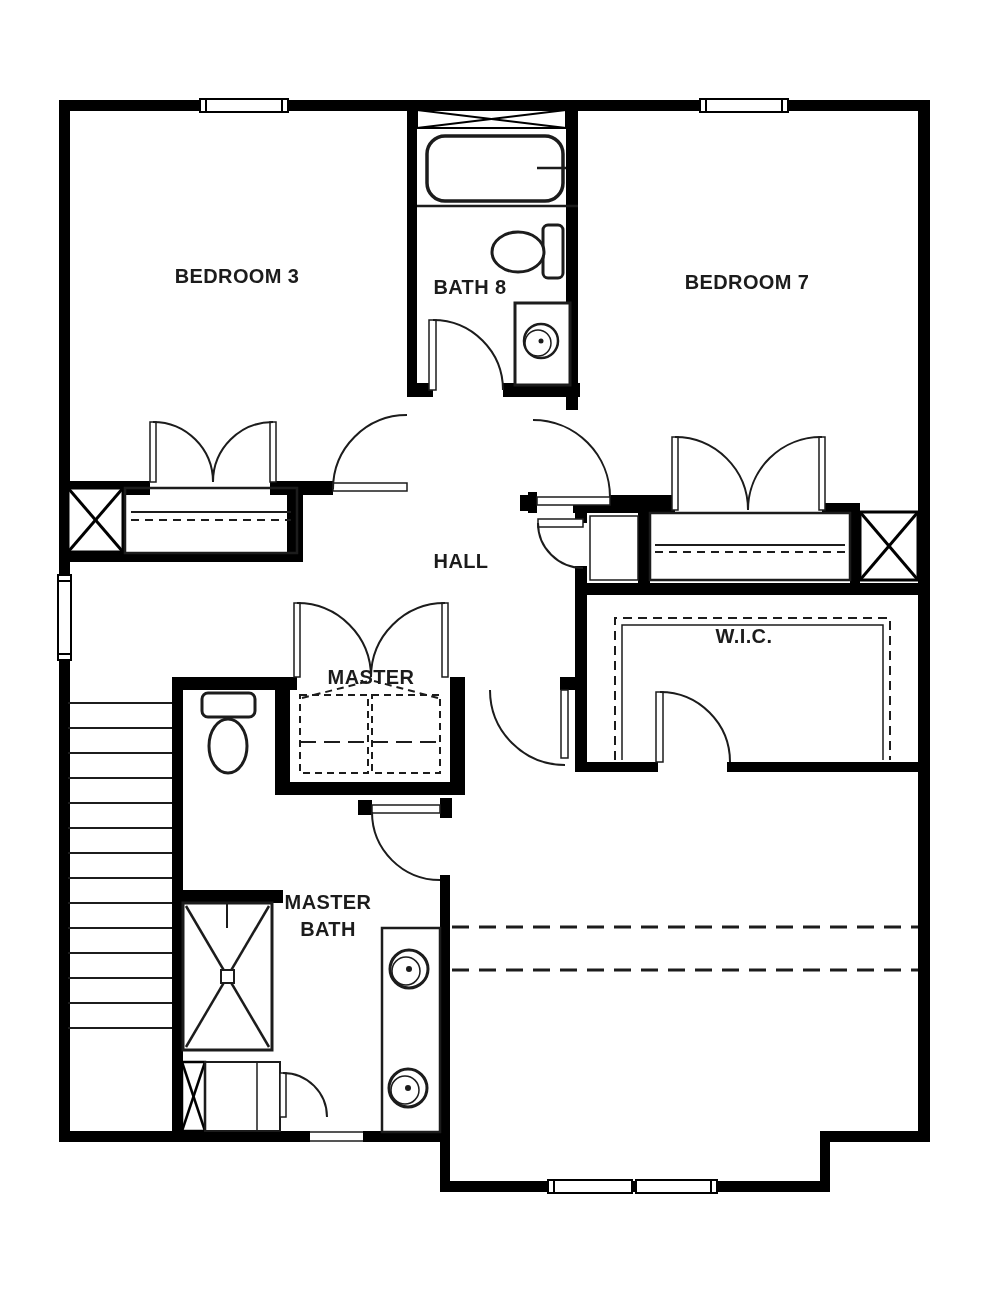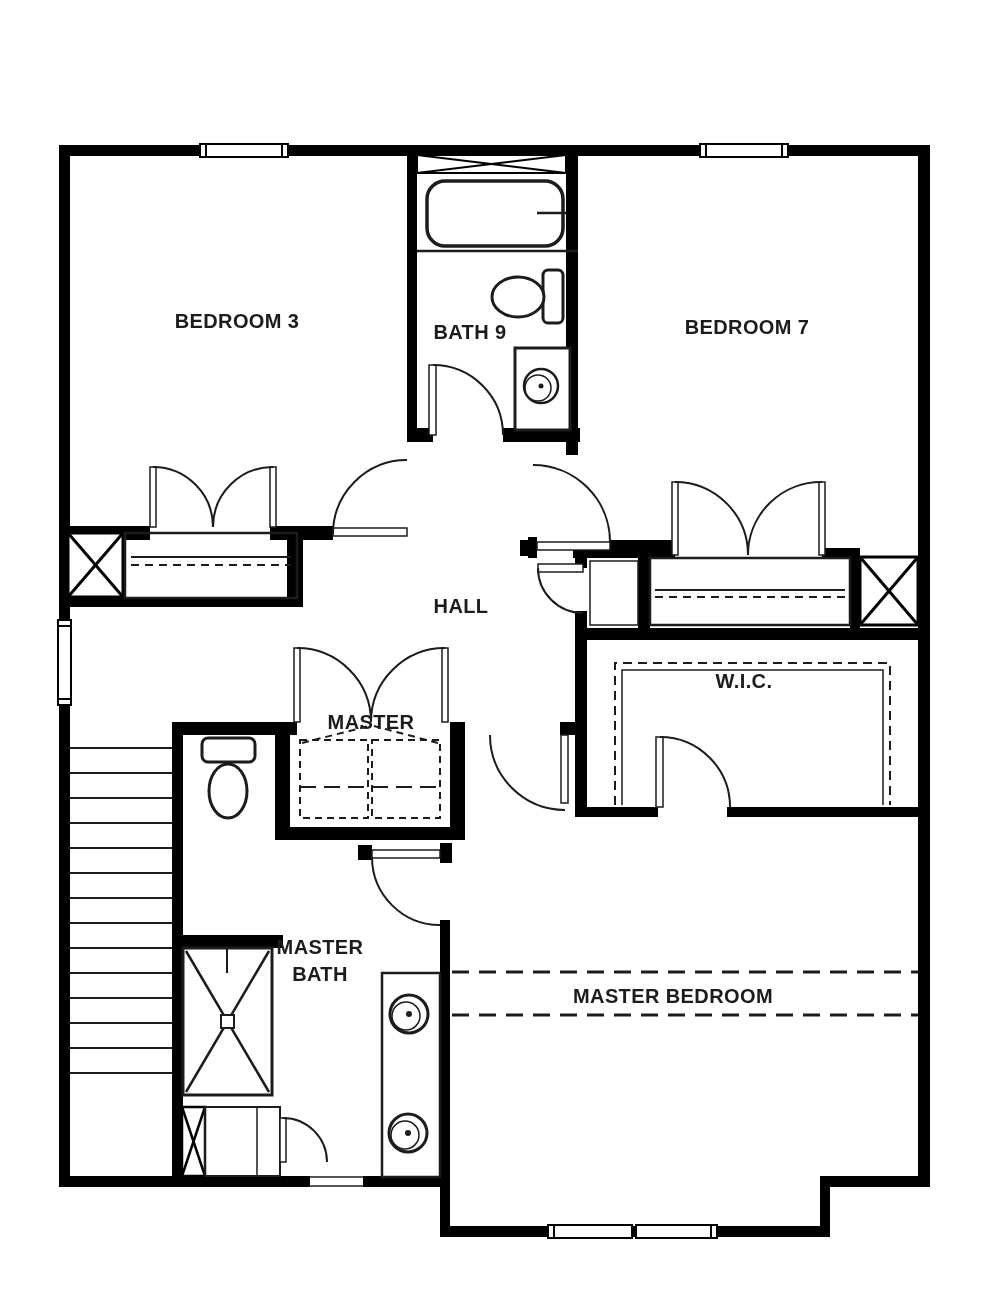--- a/index.html
+++ b/index.html
@@ -1,19 +1,19 @@
 <!DOCTYPE html>
 <html><head>
 <meta charset="utf-8">
 <title>Floor Plan</title>
 <style>
   html,body{margin:0;padding:0;background:#ffffff;}
   #plan-wrap{
     position:relative;width:1000px;height:1228px;background:#ffffff;
-    font-family:"Liberation Sans","DejaVu Sans",sans-serif;overflow:hidden;margin-top:45px;
+    font-family:"Liberation Sans","DejaVu Sans",sans-serif;overflow:hidden;
   }
   #plan-svg{position:absolute;left:0;top:0;}
   .room-label{
     position:absolute;transform:translate(-50%,-50%);
     font-weight:700;font-size:20px;letter-spacing:.4px;color:#1c1c1c;
     white-space:nowrap;text-align:center;line-height:1.35;z-index:5;
   }
   .room-label.wrap{white-space:normal;width:118px;}
 </style>
 </head>
@@ -258,21 +258,20 @@
       <path d="M445,603 A74,74 0 0 0 371,677"></path>
       <path d="M490,690 A75,75 0 0 0 565,765"></path>
       <path d="M660,692 A70,70 0 0 1 730,762"></path>
       <path d="M372,812 A68,68 0 0 0 440,880"></path>
       <path d="M283,1073 A44,44 0 0 1 327,1117"></path>
     </g>
   </g>
 </svg>
 
 <div class="room-label" style="left:237px;top:276px;">BEDROOM 3</div>
-<div class="room-label" style="left:470px;top:287px;">BATH 9</div>
+<div class="room-label" style="left:470px;top:287px;">BATH 8</div>
 <div class="room-label" style="left:747px;top:282px;">BEDROOM 7</div>
 <div class="room-label" style="left:461px;top:561px;">HALL</div>
 <div class="room-label" style="left:371px;top:677px;">MASTER</div>
 <div class="room-label" style="left:744px;top:636px;">W.I.C.</div>
-<div class="room-label wrap" style="left:320px;top:916px;">MASTER BATH</div>
-<div class="room-label" style="left:673px;top:951px;">MASTER BEDROOM</div>
+<div class="room-label wrap" style="left:328px;top:916px;">MASTER BATH</div>
 
 </div>
 
 </body></html>

